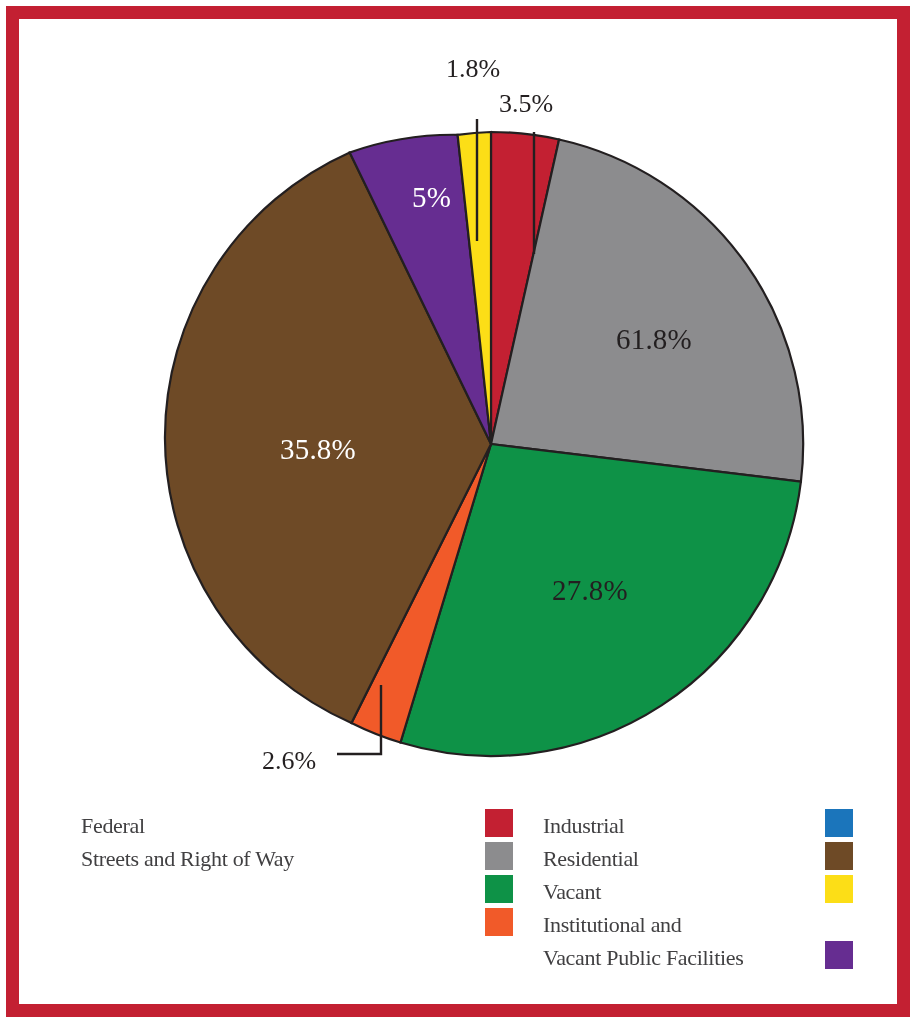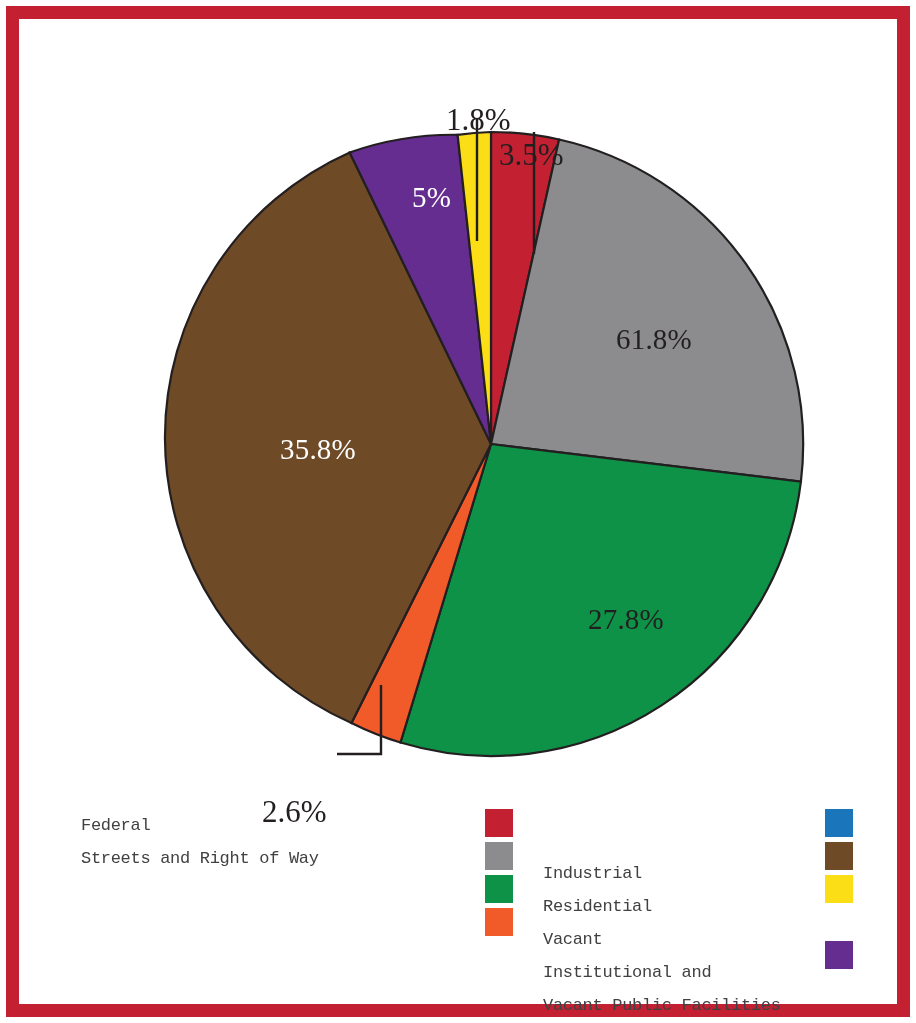--- a/index.html
+++ b/index.html
@@ -46,44 +46,43 @@
     font-size: 29px;
     white-space: nowrap;
     letter-spacing: 0.2px;
   }
   .slice-label.dark  { color: #231f20; }
   .slice-label.light { color: #ffffff; }
 
   .callout-label {
     position: absolute;
     font-family: "Liberation Serif", serif;
-    font-size: 31px;
+    font-size: 26px;
     color: #231f20;
     white-space: nowrap;
-    margin-top: 48px;
   }
 
   
   #legend {
     position: absolute;
     left: 0;
     top: 790px;
     width: 890px;
     height: 215px;
   }
   .legend-col {
     position: absolute;
     top: 0;
   }
   #legend-col-left  { left: 62px;  width: 390px; }
-  #legend-col-right { left: 524px; width: 300px; margin-top: 48px; }
+  #legend-col-right { left: 524px; width: 300px; }
 
   .legend-text-line {
-    font-family: Liberation Mono, monospace;
-    font-size: 17px;
+    font-family: Liberation Serif, serif;
+    font-size: 22px;
     color: #414042;
     height: 33px;
     line-height: 33px;
     white-space: nowrap;
     letter-spacing: -0.3px;
   }
 
   .swatch-col {
     position: absolute;
     top: 0;
@@ -125,21 +124,21 @@
 
       <line x1="458" y1="100" x2="458" y2="222" stroke="#231f20" stroke-width="2.4"></line>
 
       <line x1="515" y1="113" x2="515" y2="235" stroke="#231f20" stroke-width="2.4"></line>
 
       <polyline points="318,735 362,735 362,666" fill="none" stroke="#231f20" stroke-width="2.4"></polyline>
     </svg>
 
     <div class="slice-label light" style="left:261px; top:414px;">35.8%</div>
 
-    <div class="slice-label dark" style="left:569px; top:555px;margin-top:29px;">27.8%</div>
+    <div class="slice-label dark" style="left:533px; top:555px;">27.8%</div>
 
     <div class="slice-label dark" style="left:597px; top:304px;">61.8%</div>
 
     <div class="slice-label light" style="left:393px; top:162px;">5%</div>
 
     <div class="callout-label" style="left:427px; top:35px;">1.8%</div>
 
     <div class="callout-label" style="left:480px; top:70px;">3.5%</div>
 
     <div class="callout-label" style="left:243px; top:727px;">2.6%</div>

